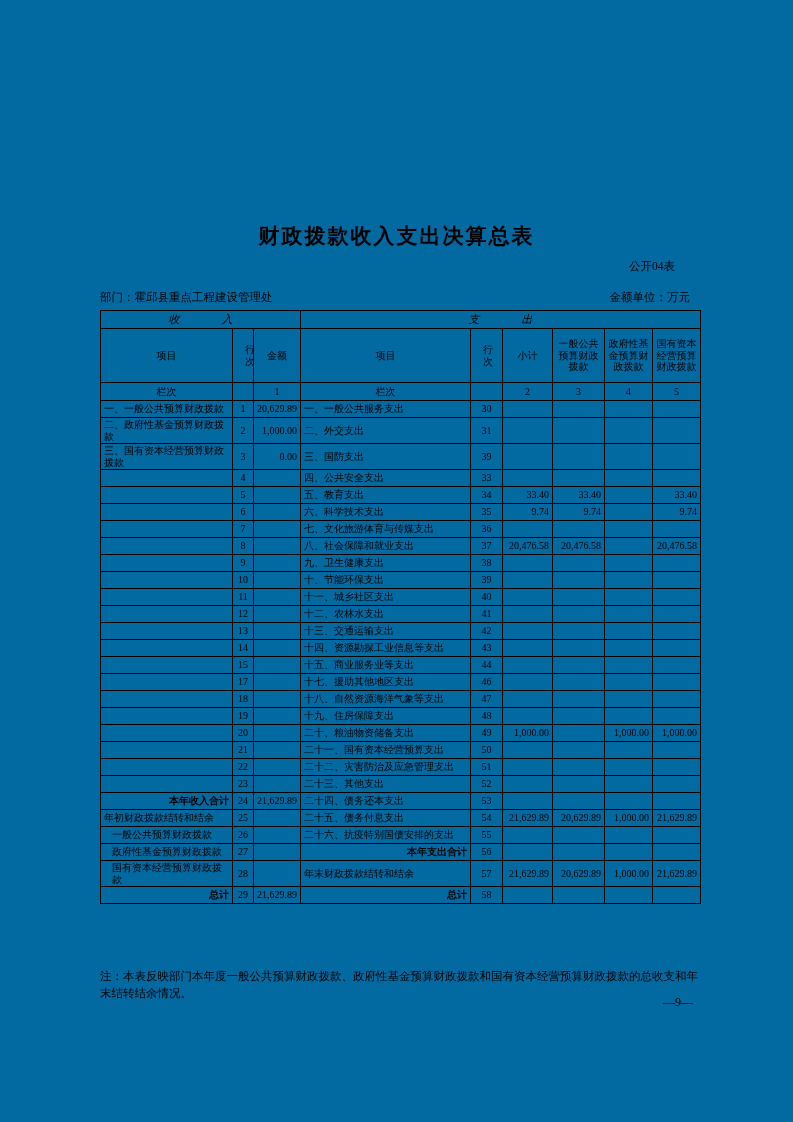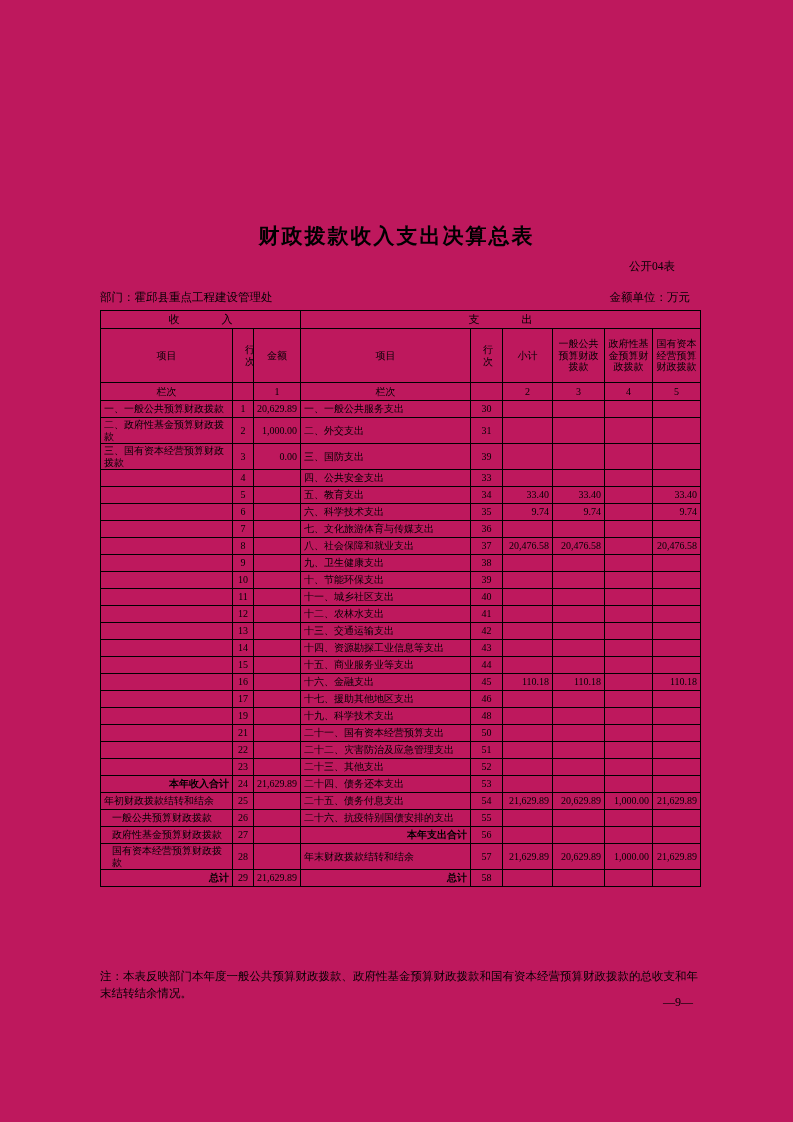--- a/index.html
+++ b/index.html
@@ -1,20 +1,20 @@
 <!DOCTYPE html>
 <html><head>
 <meta charset="utf-8">
 <style>
   * { margin:0; padding:0; box-sizing:border-box; }
   html,body { background:#ffffff; }
   .page {
     position:relative;
     width:793px; height:1122px;
-    background:#be185d;
+    background:#0369a1;
     color:#000;
     font-family:"Liberation Serif","DejaVu Serif",serif;
     overflow:hidden;
     margin:0 auto;
   }
   .title {
     position:absolute; top:224px; left:0; width:100%;
     text-align:center;
     font-family:"Liberation Sans","DejaVu Sans",sans-serif;
     font-weight:bold; font-size:21px; letter-spacing:2px; line-height:1.1;
@@ -36,21 +36,21 @@
   }
   .main-table th, .main-table td {
     border:1px solid #000;
     font-weight:normal;
     vertical-align:middle;
     padding:1px 3px;
     overflow:hidden;
     word-break:break-all;
   }
   thead th { text-align:center; }
-  tr.r-section th { height:18px; font-size:11px; }
+  tr.r-section th { height:18px; font-size:11px;font-style:italic; }
   tr.r-cols th { height:54px; }
   tr.r-lanci th { height:18px; }
   th.narrow { padding:1px 12px; }
   .spread { letter-spacing:42px; padding-left:42px; }
   tbody td { height:17px; }
   tbody td.item { text-align:left; }
   tbody td.no  { text-align:center; padding:1px 1px; }
   tbody td.amt { text-align:right; padding-right:3px; }
   tbody td.total-cell { text-align:right; font-weight:bold; }
   tbody td.indent { padding-left:11px; }
@@ -278,50 +278,61 @@
           <td class="amt"></td>
           <td class="item">十五、商业服务业等支出</td>
           <td class="no">44</td>
           <td class="amt"></td>
           <td class="amt"></td>
           <td class="amt"></td>
           <td class="amt"></td>
         </tr>
         <tr>
           <td class="item"></td>
-          <td class="no">16</td>
-          <td class="amt"></td>
-          <td class="item">十六、金融支出</td>
-          <td class="no">45</td>
-          <td class="amt">110.18</td>
-          <td class="amt">110.18</td>
-          <td class="amt"></td>
-          <td class="amt">110.18</td>
-        </tr>
-        <tr>
-          <td class="item"></td>
           <td class="no">17</td>
           <td class="amt"></td>
           <td class="item">十七、援助其他地区支出</td>
           <td class="no">46</td>
           <td class="amt"></td>
           <td class="amt"></td>
           <td class="amt"></td>
           <td class="amt"></td>
         </tr>
         <tr>
           <td class="item"></td>
+          <td class="no">18</td>
+          <td class="amt"></td>
+          <td class="item">十八、自然资源海洋气象等支出</td>
+          <td class="no">47</td>
+          <td class="amt"></td>
+          <td class="amt"></td>
+          <td class="amt"></td>
+          <td class="amt"></td>
+        </tr>
+        <tr>
+          <td class="item"></td>
           <td class="no">19</td>
           <td class="amt"></td>
-          <td class="item">十九、科学技术支出</td>
+          <td class="item">十九、住房保障支出</td>
           <td class="no">48</td>
           <td class="amt"></td>
           <td class="amt"></td>
           <td class="amt"></td>
           <td class="amt"></td>
+        </tr>
+        <tr>
+          <td class="item"></td>
+          <td class="no">20</td>
+          <td class="amt"></td>
+          <td class="item">二十、粮油物资储备支出</td>
+          <td class="no">49</td>
+          <td class="amt">1,000.00</td>
+          <td class="amt"></td>
+          <td class="amt">1,000.00</td>
+          <td class="amt">1,000.00</td>
         </tr>
         <tr>
           <td class="item"></td>
           <td class="no">21</td>
           <td class="amt"></td>
           <td class="item">二十一、国有资本经营预算支出</td>
           <td class="no">50</td>
           <td class="amt"></td>
           <td class="amt"></td>
           <td class="amt"></td>

